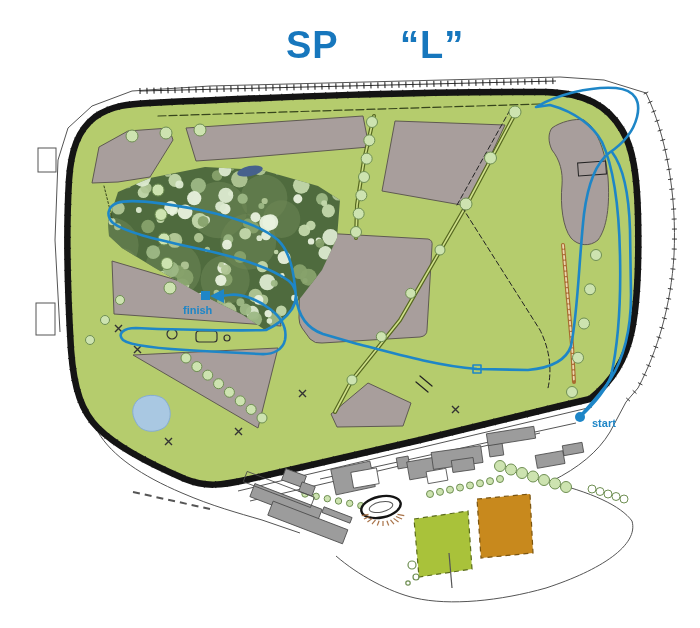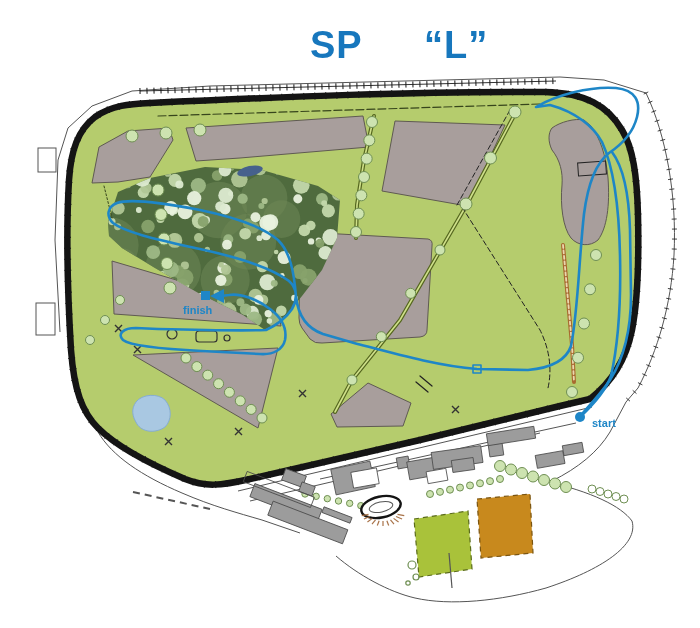--- a/index.html
+++ b/index.html
@@ -1,19 +1,19 @@
 <!DOCTYPE html>
 <html><head>
 <meta charset="utf-8">
 <style>
   html,body{margin:0;padding:0;background:#fff;}
   #stage{position:relative;width:700px;height:628px;background:#ffffff;overflow:hidden;
          font-family:"Liberation Sans",sans-serif;}
   .title-part{position:absolute;top:24px;font-size:38px;font-weight:bold;color:#1777bd;
-              letter-spacing:1px;margin-left:24px;}
+              letter-spacing:1px;}
   #title-sp{left:286px;}
   #title-l{left:400px;}
   svg text.route-label{font-family:"Liberation Sans",sans-serif;font-size:11px;font-weight:bold;
             fill:#1e86c7;}
 </style>
 </head>
 <body>
 
 <div id="stage">
   <span class="title-part" id="title-sp">SP</span>

